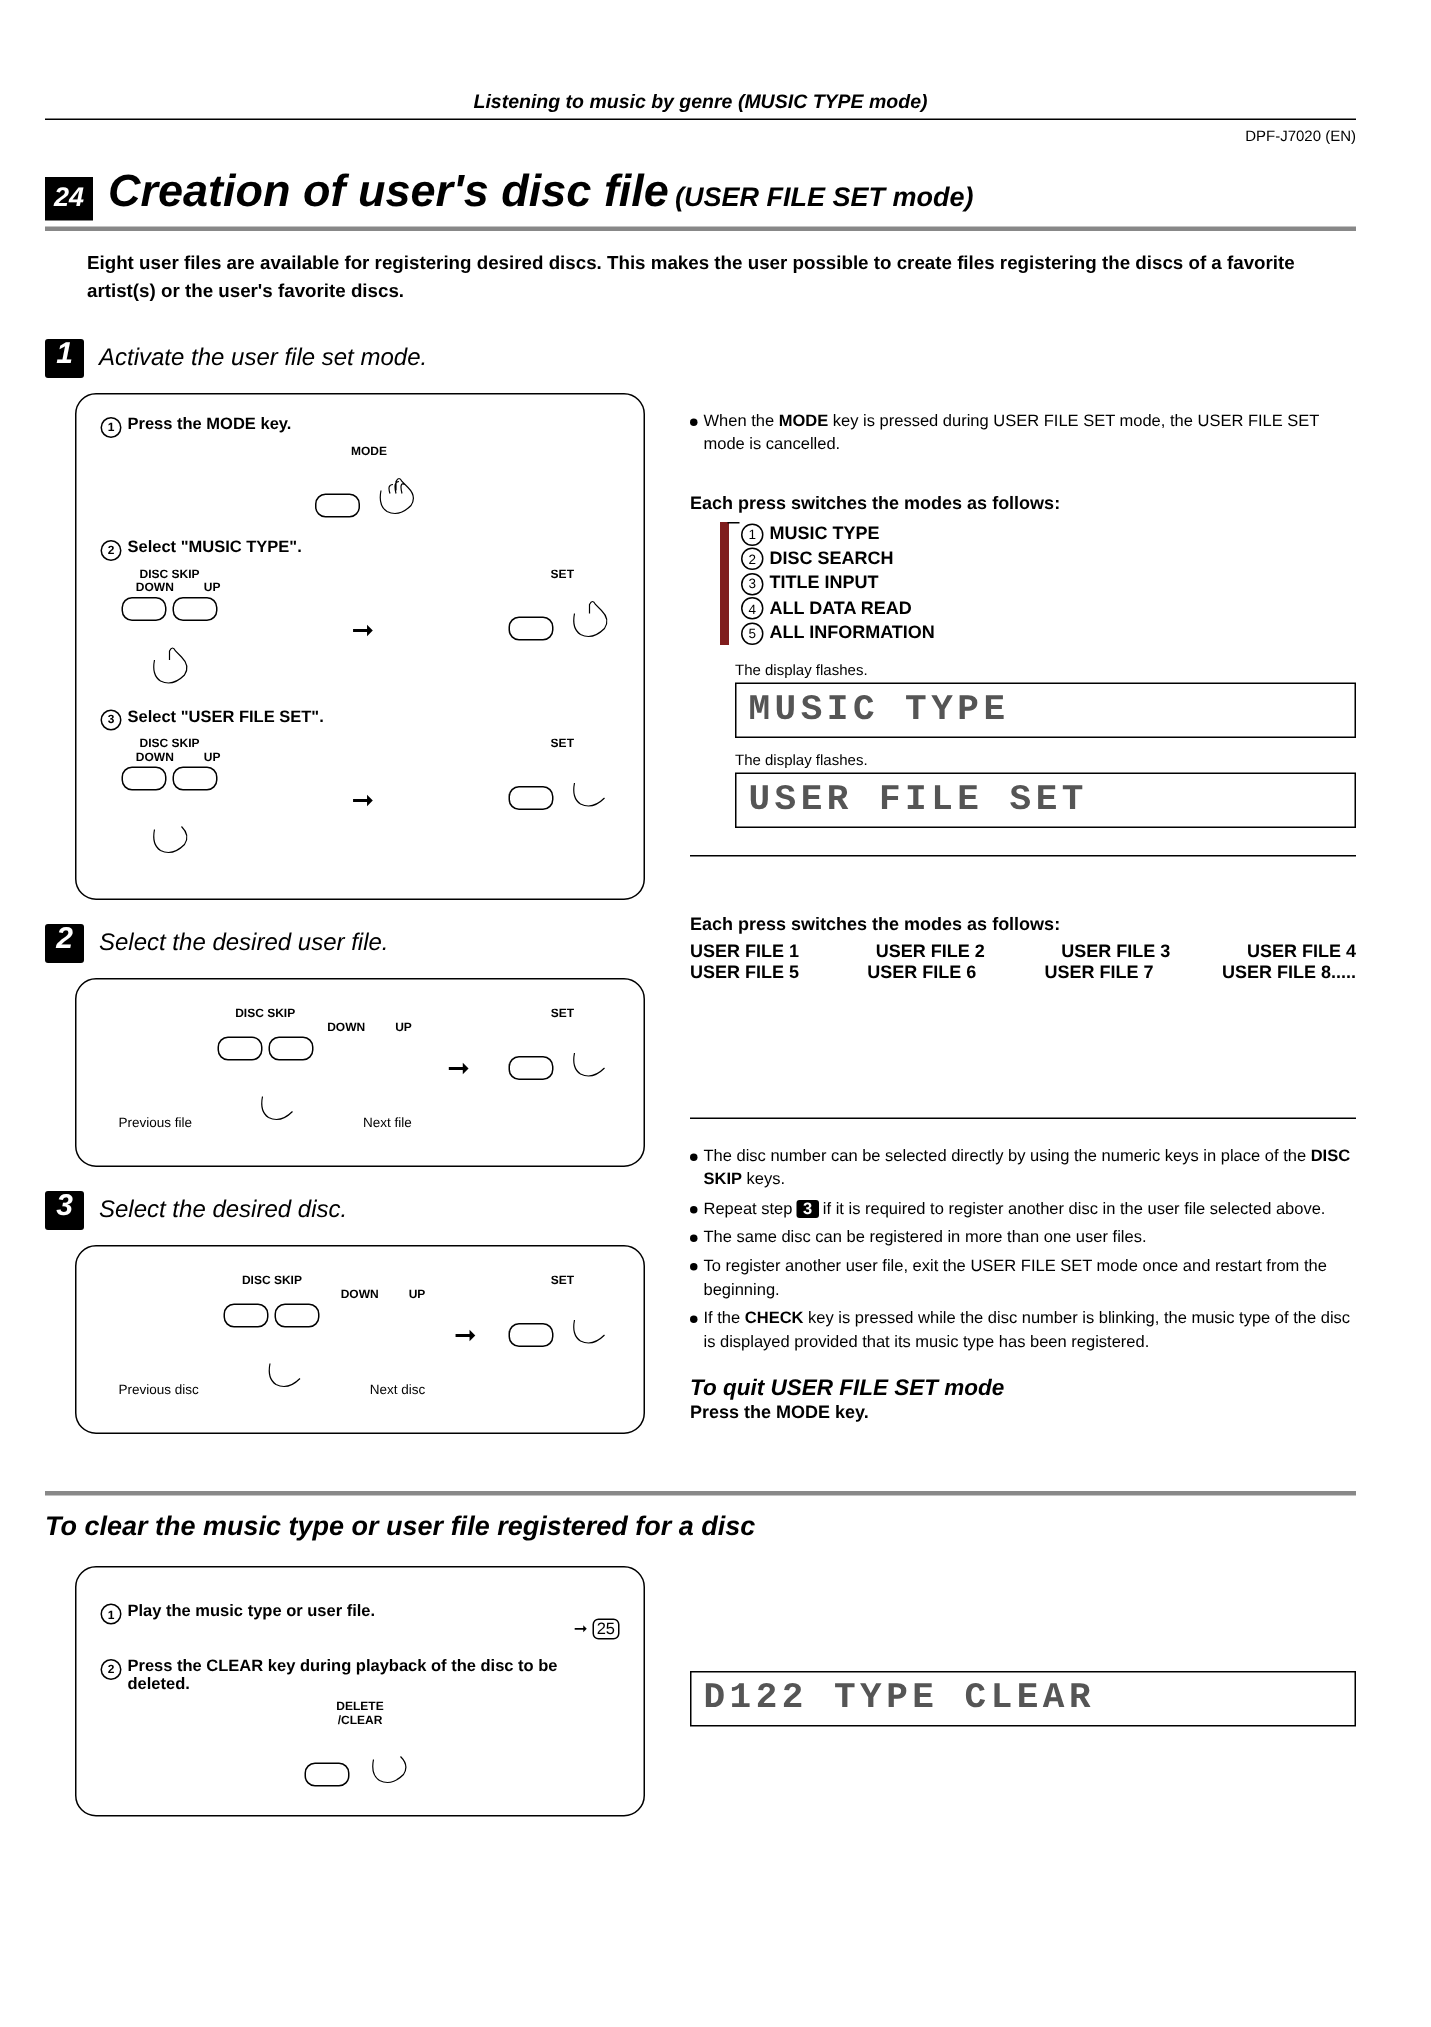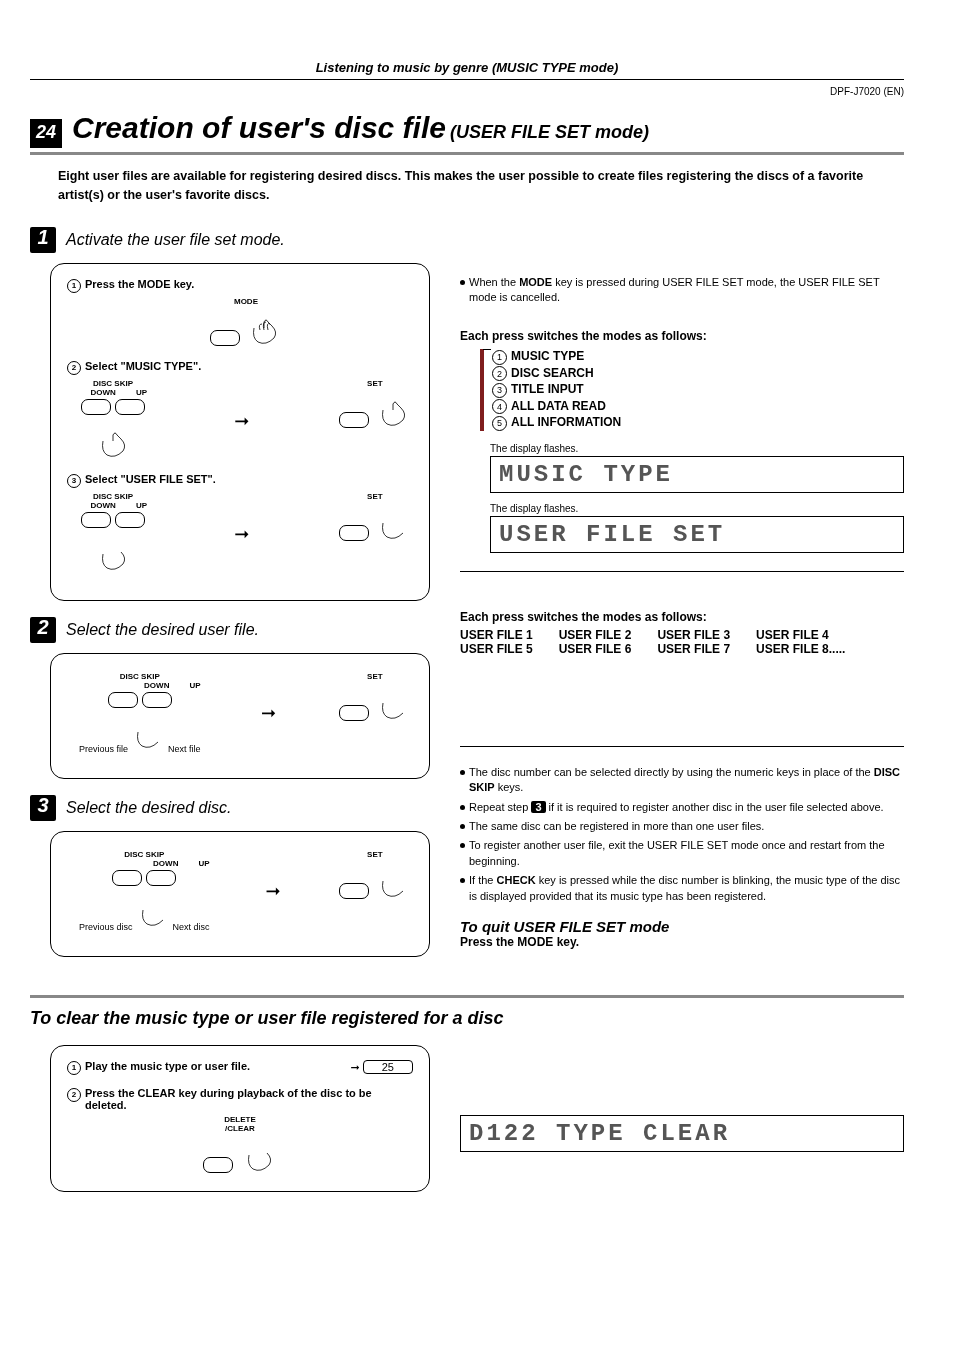--- a/index.html
+++ b/index.html
@@ -147,21 +147,21 @@
     align-items: flex-start;
     gap: 4px;
     font-size: 11px;
     line-height: 1.4;
     margin-bottom: 4px;
   }
   .dot {
     width: 5px; height: 5px; background: #000; border-radius: 50%; margin-top: 5px; flex: none;
   }
   .mode-list {
-    border-left: 4px solid #7f1d1d;
+    border-left: 6px solid #7f1d1d;
     margin: 6px 0 12px 20px;
     padding-left: 8px;
     font-weight: bold;
     font-size: 12px;
     position: relative;
   }
   .mode-list::before {
     content: "";
     position: absolute;
     left: -1px; top: 0;
@@ -188,41 +188,42 @@
   }
   .section-rule {
     border-top: 1px solid #000;
     margin: 18px 0;
   }
   .file-grid {
     font-weight: bold;
     font-size: 12px;
     margin-top: 4px;
   }
-  .file-grid .row { display: flex; gap: 26px; }
+  .file-grid .row { display: flex; gap: 26px; justify-content: space-between; }
   .quit-title {
     font-style: italic; font-weight: bold; font-size: 15px; margin-top: 14px;
   }
   .quit-sub { font-weight: bold; font-size: 12px; }
   .big-rule {
     border-top: 3px solid #888;
     margin: 22px 0 10px 0;
   }
   .sec2-title {
     font-style: italic; font-weight: bold; font-size: 18px; margin-bottom: 16px;
   }
   .ref-box {
     display: inline-block;
     border: 1px solid #000;
     border-radius: 4px;
-    padding: 0 18px;
+    padding: 0 2px;
     font-size: 11px;
+    margin-top: 20px;
   }
   .set-label-row { display:flex; align-items:flex-end; justify-content:flex-end; }
-  .below-label { font-size: 9px; }
+  .below-label { font-size: 9px; gap: 37px; }
   svg.hand-svg { width: 40px; height: 40px; }
 </style>
 </head>
 <body>
 
 <div class="page">
 
   <div class="header-right">Listening to music by genre (MUSIC TYPE mode)</div>
   <div class="header-rule"></div>
   <div class="model">DPF-J7020 (EN)</div>

